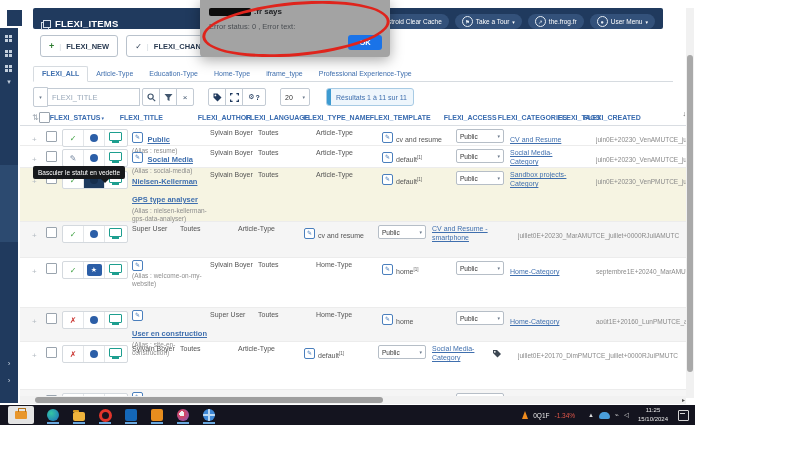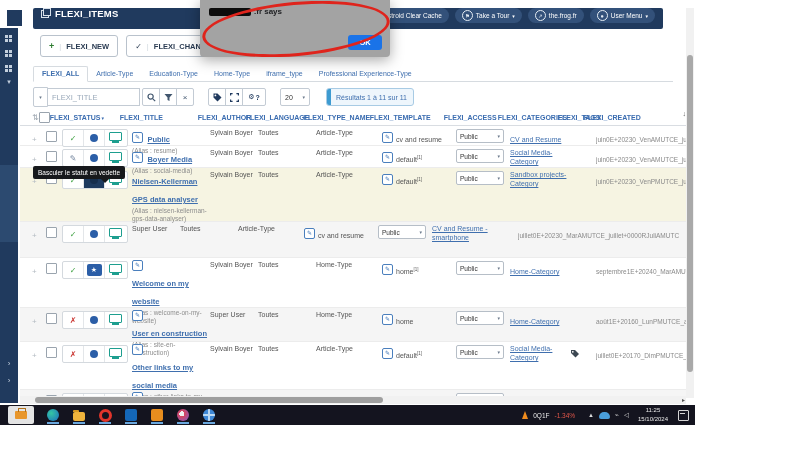--- a/index.html
+++ b/index.html
@@ -8,21 +8,21 @@
   
   .logo-sq{position:absolute;left:7px;top:10px;width:15px;height:16px;background:#203a5e}
   .sidebar{position:absolute;left:0;top:28px;width:18px;height:375px;background:#203a5e}
   .sb-hl{position:absolute;left:0;top:137px;width:18px;height:77px;background:#2c4a70}
   .grid-ico{width:8px;height:8px;display:grid;grid-template-columns:3px 3px;grid-template-rows:3px 3px;gap:1px;margin:7px auto 0}
   .grid-ico i{background:#c2cedd;display:block}
   .sb-chev{display:block;text-align:center;color:#c2cedd;font-size:7px;margin-top:5px}
   .sb-bottom{position:absolute;bottom:14px;left:0;width:18px;text-align:center;color:#c2cedd;font-size:8px;line-height:17px}
   
   .appbar{position:absolute;left:33px;top:8px;width:630px;height:21px;background:#203a5e;border-radius:2px;
-          display:flex;align-items:flex-start;padding:0 8px;box-sizing:border-box}
+          display:flex;align-items:flex-end;padding:0 8px;box-sizing:border-box}
   .appbar .title{color:#fff;font-size:9.5px;font-weight:bold;letter-spacing:.2px;margin-left:5px}
   .copy-ico{width:9px;height:9px;position:relative;display:inline-block}
   .copy-ico:before,.copy-ico:after{content:"";position:absolute;border:1px solid #d7e0ea;width:6px;height:6px}
   .copy-ico:before{left:0;top:2px}.copy-ico:after{left:2px;top:0;background:#203a5e}
   .appbar .spacer{flex:1}
   .version{color:#aebdcd;font-size:7px;margin-right:10px;display:flex;align-items:center;gap:3px}
   .pill{height:15px;border-radius:8px;background:#33517a;color:#fff;font-size:6.5px;display:flex;align-items:center;
         gap:3px;padding:0 7px;margin-left:6px;white-space:nowrap;cursor:pointer}
   .pill .pico{width:9px;height:9px;border:1px solid #e6edf4;border-radius:50%;display:flex;align-items:center;justify-content:center;font-size:5.5px;color:#e6edf4}
   .pill .caret{font-size:5px}
@@ -207,20 +207,21 @@
       <span>User Menu</span>
         <span class="caret">▾</span>
     </span>
   </div>
 
   <div class="dialog">
     <div class="dtitle">
       <span class="redact"></span>
       <span>.fr says</span>
     </div>
+    <div class="dbody">Error status: 0 , Error text:</div>
     <div class="ok-btn">OK</div>
   </div>
   <div class="ellipse"></div>
 
   <div class="content">
 
     <div class="toolbar">
       <span class="tbtn">
         <span class="plus">+</span>
         <span class="div">|</span>
@@ -336,21 +337,21 @@
                 <span class="st-draft">✎</span>
               </span>
               <span class="stcell">
                 <span class="featdot"></span>
               </span>
               <span class="stcell">
                 <span class="mon"></span>
               </span>
             </span>
           </div>
-          <div class="c-title"><span class="edit-ico">✎</span> <span class="title-link">Boyer Media</span><span class="alias" style="display: block;">(Alias : social-media)</span></div>
+          <div class="c-title"><span class="edit-ico">✎</span> <span class="title-link">Social Media</span><span class="alias" style="display: block;">(Alias : social-media)</span></div>
           <div class="c-author cellsm">Sylvain Boyer</div>
           <div class="c-lang cellsm">Toutes</div>
           <div class="c-type cellsm">Article-Type</div>
           <div class="c-tpl"><span class="edit-ico">✎</span><span class="tplname">default<sup>[1]</sup></span></div>
           <div class="c-access">
             <span class="sel">
               <span class="sel-txt">Public</span>
               <span class="caret">▾</span>
             </span>
           </div>
@@ -367,21 +368,21 @@
                 <span class="st-published">✓</span>
               </span>
               <span class="stcell hovered">
                 <span class="featdot"></span>
               </span>
               <span class="stcell">
                 <span class="mon"></span>
               </span>
             </span>
           </div>
-          <div class="c-title"><span class="title-link">Nielsen-Kellerman GPS data analyser</span><span class="alias" style="display: block;">(Alias : nielsen-kellerman-gps-data-analyser)</span></div>
+          <div class="c-title"><span class="title-link">Nielsen-Kellerman GPS type analyser</span><span class="alias" style="display: block;">(Alias : nielsen-kellerman-gps-data-analyser)</span></div>
           <div class="c-author cellsm">Sylvain Boyer</div>
           <div class="c-lang cellsm">Toutes</div>
           <div class="c-type cellsm">Article-Type</div>
           <div class="c-tpl"><span class="edit-ico">✎</span><span class="tplname">default<sup>[1]</sup></span></div>
           <div class="c-access">
             <span class="sel">
               <span class="sel-txt">Public</span>
               <span class="caret">▾</span>
             </span>
           </div>
@@ -428,21 +429,21 @@
                 <span class="st-published">✓</span>
               </span>
               <span class="stcell">
                 <span class="featstar">★</span>
               </span>
               <span class="stcell">
                 <span class="mon"></span>
               </span>
             </span>
           </div>
-          <div class="c-title"><span class="edit-ico edit-block">✎</span><span class="title-link">Welcome on my website</span><span class="alias" style="display: block;">(Alias : welcome-on-my-website)</span></div>
+          <div class="c-title"><span class="edit-ico edit-block">✎</span><span class="alias" style="display: block;">(Alias : welcome-on-my-website)</span></div>
           <div class="c-author cellsm">Sylvain Boyer</div>
           <div class="c-lang cellsm">Toutes</div>
           <div class="c-type cellsm">Home-Type</div>
           <div class="c-tpl"><span class="edit-ico">✎</span><span class="tplname">home<sup>[1]</sup></span></div>
           <div class="c-access">
             <span class="sel">
               <span class="sel-txt">Public</span>
               <span class="caret">▾</span>
             </span>
           </div>
@@ -490,21 +491,20 @@
                 <span class="st-unpublished">✗</span>
               </span>
               <span class="stcell">
                 <span class="featdot"></span>
               </span>
               <span class="stcell">
                 <span class="mon"></span>
               </span>
             </span>
           </div>
-          <div class="c-title"><span class="edit-ico edit-block">✎</span><span class="title-link">Other links to my social media</span><span class="alias" style="display: block;">(Alias : other-links-to-my-social-media)</span></div>
           <div class="c-author cellsm">Sylvain Boyer</div>
           <div class="c-lang cellsm">Toutes</div>
           <div class="c-type cellsm">Article-Type</div>
           <div class="c-tpl"><span class="edit-ico">✎</span><span class="tplname">default<sup>[1]</sup></span></div>
           <div class="c-access">
             <span class="sel">
               <span class="sel-txt">Public</span>
               <span class="caret">▾</span>
             </span>
           </div>

